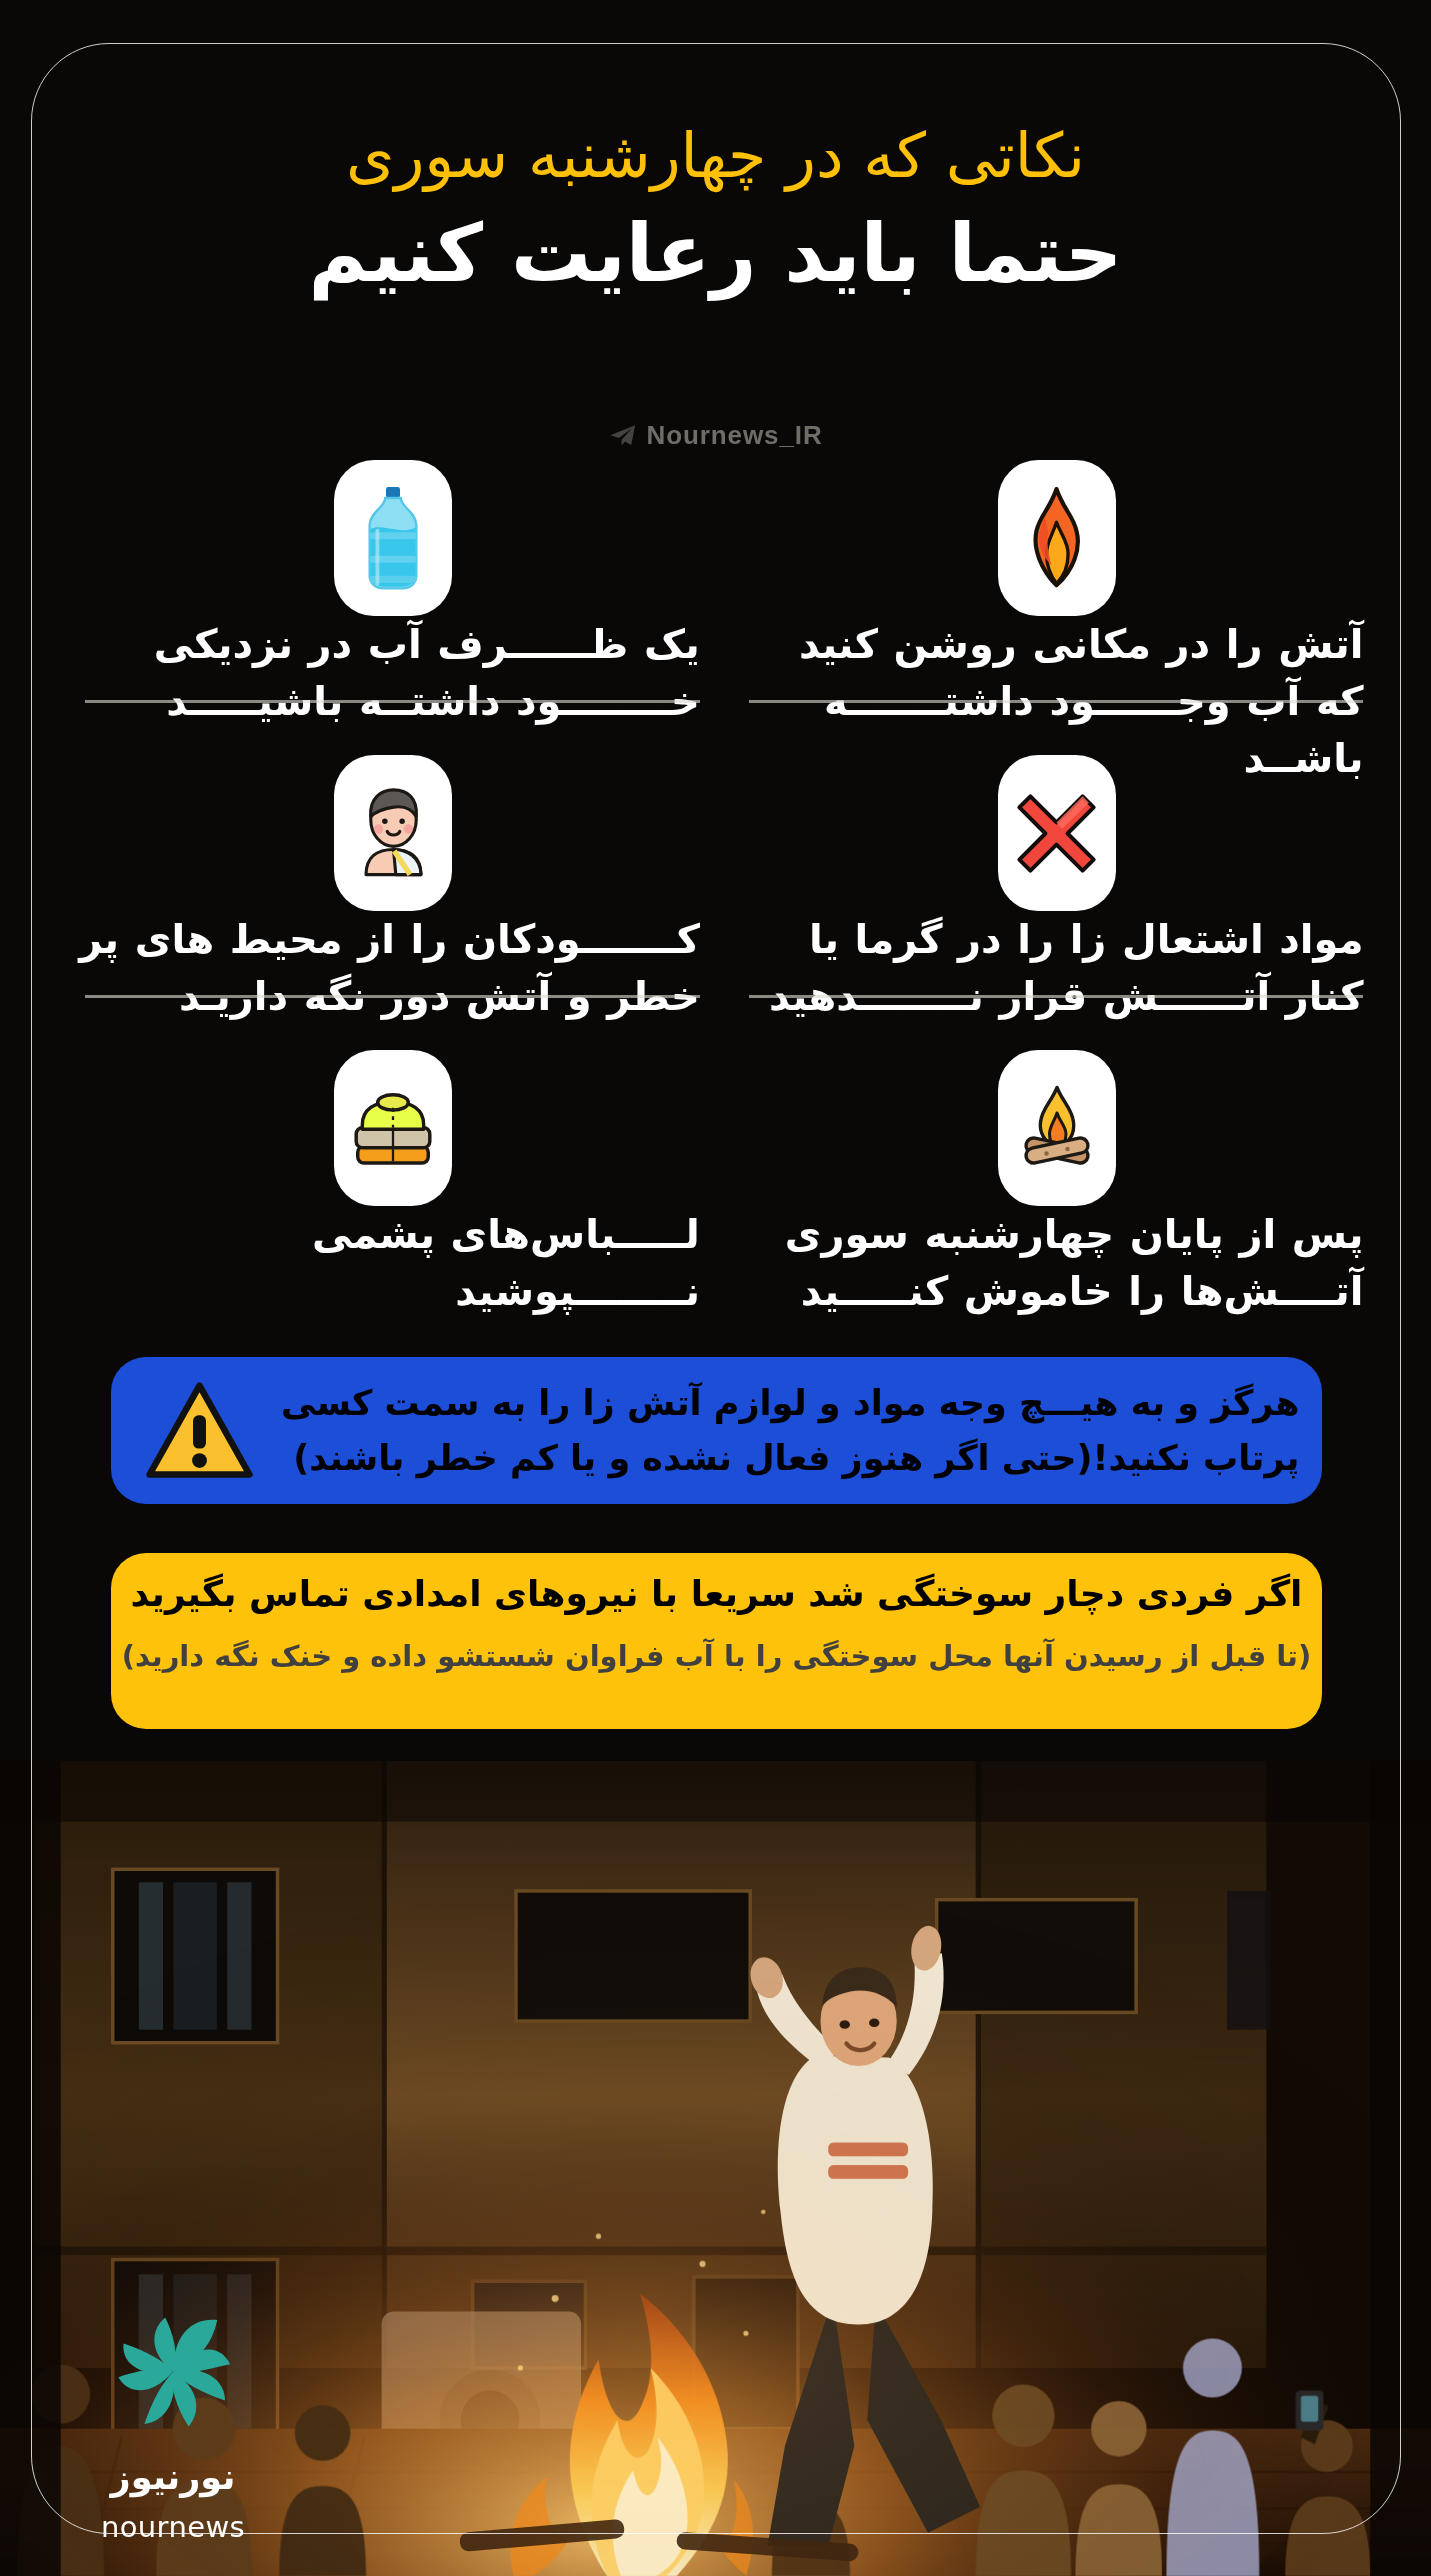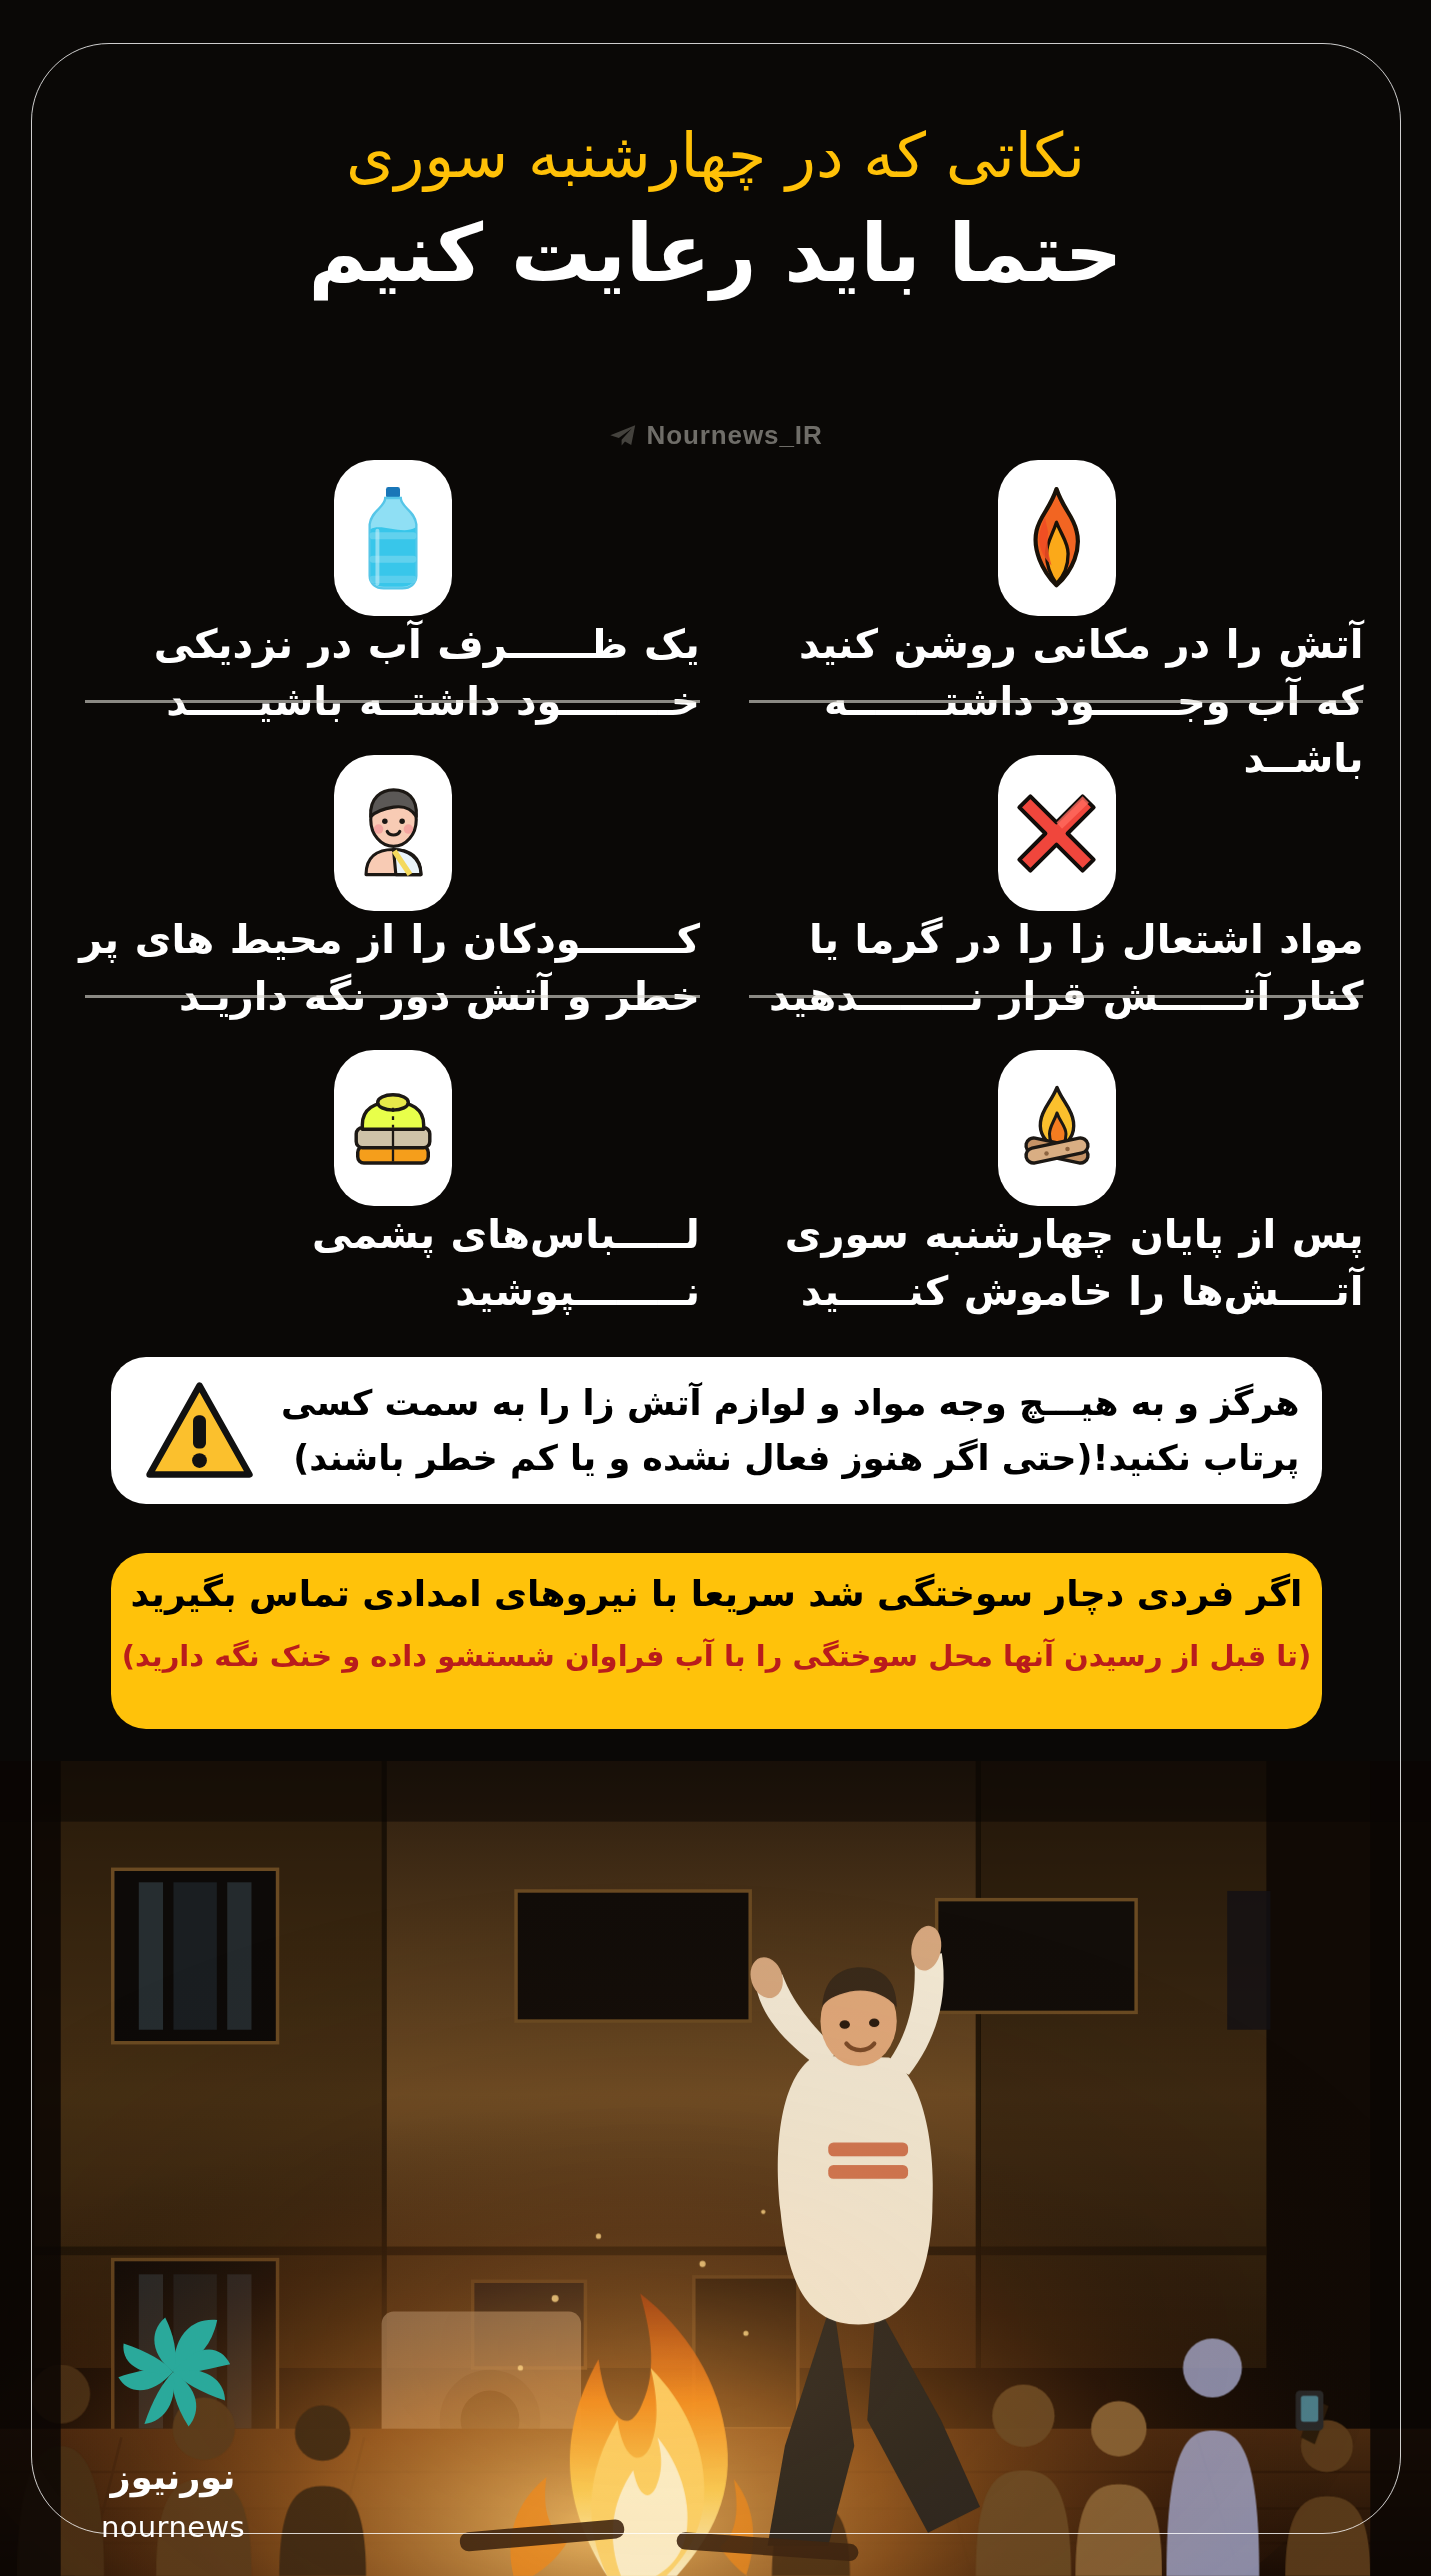--- a/index.html
+++ b/index.html
@@ -134,21 +134,21 @@
     padding-left:5.2px;
     word-spacing:1.7px;
   }
 
   
   .warn-banner {
     position:absolute;
     left:111px; top:1357px;
     width:1211px;
     min-height:147px;
-    background:#ffffff;
+    background:#1d4ed8;
     border-radius:35px;
     display:flex;
     flex-direction:row-reverse;
     align-items:center;
     padding:12px 22.6px 12px 26px;
     z-index:25;
     direction:rtl;
   }
   .warn-icon {
     flex:0 0 auto;
@@ -185,21 +185,21 @@
   .emerg-main {
     color:#000000;
     font-size:36px;
     font-weight:bold;
     line-height:1.4;
     text-align:center;
     direction:rtl;
     white-space:nowrap;
   }
   .emerg-sub {
-    color:#b91c1c;
+    color:#404040;
     font-size:29px;
     font-weight:bold;
     line-height:1.4;
     text-align:center;
     margin-top:17.3px;
     direction:rtl;
     white-space:nowrap;
   }
 
   

